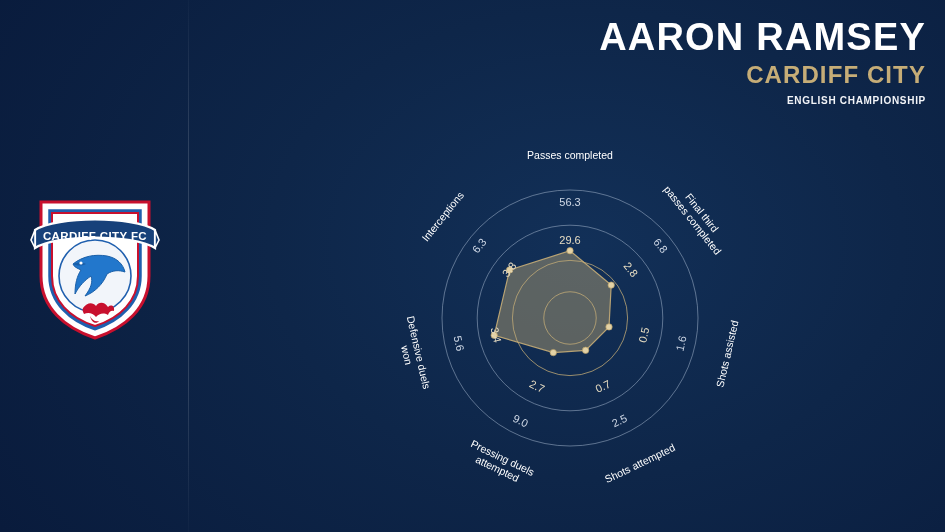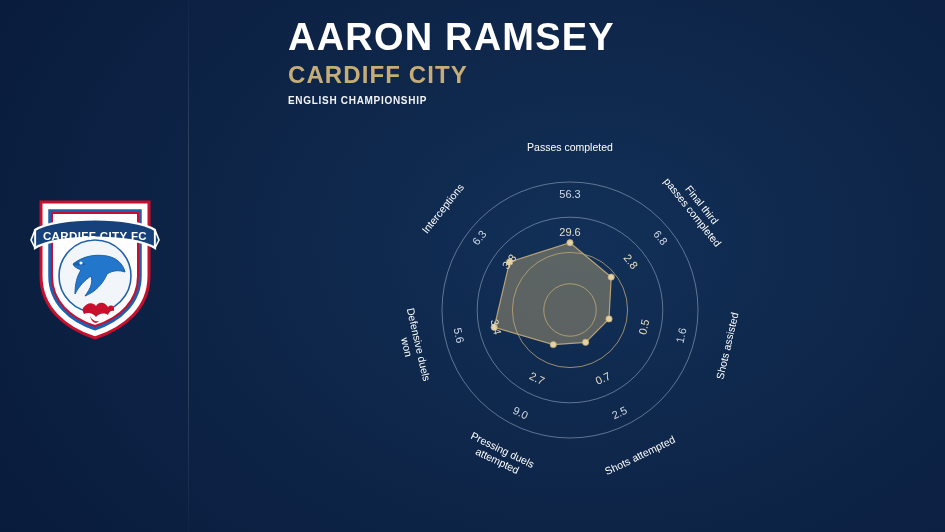--- a/index.html
+++ b/index.html
@@ -13,21 +13,21 @@
     position:absolute;inset:0;
     background:
       radial-gradient(ellipse 700px 520px at 62% 46%, #123058 0%, #0e2649 45%, #091b3c 100%);
   }
   .divider{
     position:absolute;left:188px;top:0;width:1px;height:532px;
     background:linear-gradient(to bottom, rgba(255,255,255,.02), rgba(255,255,255,.14) 28%, rgba(255,255,255,.14) 72%, rgba(255,255,255,.02));
   }
   
   .header{
-    position:absolute;left:288px;top:18px;width:620px;text-align:left;
+    position:absolute;left:306px;top:18px;width:620px;text-align:right;
   }
   .player-name{
     color:#ffffff;font-size:38px;font-weight:bold;letter-spacing:1.2px;
     line-height:1.04;margin:0 0 3px 0;white-space:nowrap;
   }
   .club-name{
     color:#c6ad77;font-size:24px;font-weight:bold;letter-spacing:1.1px;
     line-height:1.2;margin:0 0 6px 0;
   }
   .comp-name{
@@ -37,21 +37,21 @@
   .badge-wrap{position:absolute;left:33px;top:190px;width:124px;height:152px;}
   
   .brand{position:absolute;left:24px;top:487px;}
   .brand-main{
     color:#ffffff;font-size:16px;font-weight:bold;letter-spacing:2.6px;line-height:1.1;
   }
   .brand-sub{
     color:#b9c2d2;font-size:8.5px;font-weight:bold;letter-spacing:3.4px;margin-top:3px;
   }
   
-  .chart-wrap{position:absolute;left:385px;top:142px;width:380px;height:365px;}
+  .chart-wrap{position:absolute;left:385px;top:150px;width:380px;height:365px;}
   svg{display:block;overflow:visible;}
   .ring{fill:none;stroke:#9fb0c9;stroke-opacity:.55;stroke-width:1;}
   .ring-inner{fill:none;stroke:#c6ad77;stroke-opacity:.75;stroke-width:1;}
   .poly{fill:#c6ad77;fill-opacity:.42;stroke:#c6ad77;stroke-opacity:.9;stroke-width:1.2;}
   .pt{fill:#e3d2a6;stroke:#b49c66;stroke-width:.7;}
   .axis-label{fill:#ffffff;font-size:10.5px;font-family:"Liberation Sans",sans-serif;}
   .max-label{fill:#cfd8e6;font-size:11px;font-family:"Liberation Sans",sans-serif;}
   .val-label{fill:#e6dcc2;font-size:11px;font-family:"Liberation Sans",sans-serif;}
 </style>
 </head>

